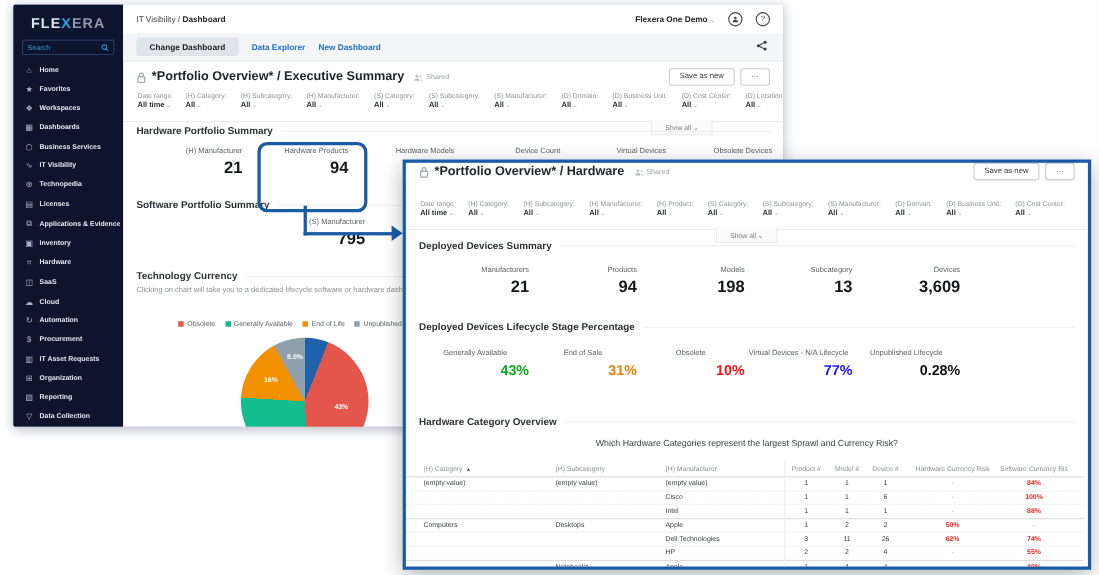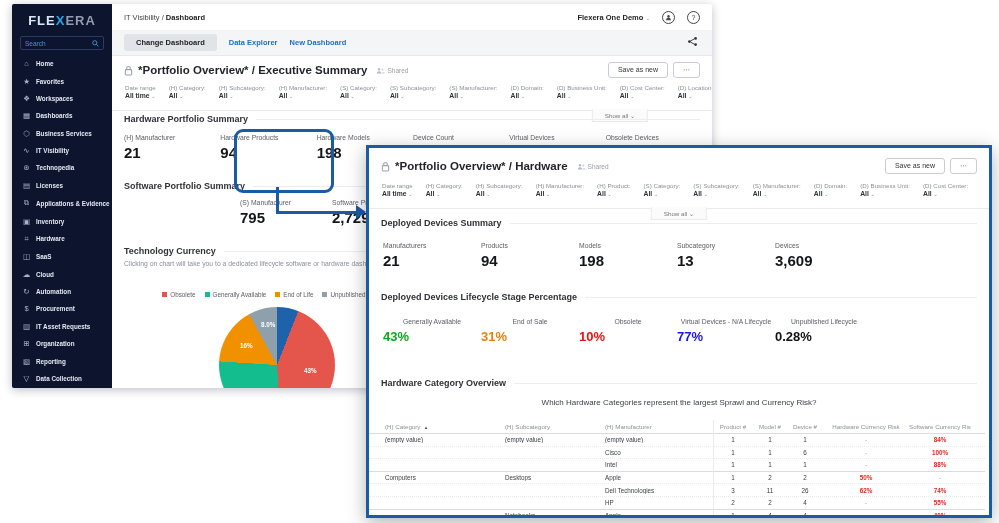--- a/index.html
+++ b/index.html
@@ -45,21 +45,21 @@
   .filters{position:absolute;left:0;right:0;display:flex;gap:13px;padding:0 13px;border-bottom:1px solid #e9eaec;height:26px}
   .filter{white-space:nowrap}
   .flabel{font-size:6.2px;color:#8a8f98}
   .fval{font-size:6.8px;font-weight:bold;color:#2e3136;margin-top:1px}
   .caret{color:#9aa0a8;font-weight:normal;font-size:5.5px}
   .showall{position:absolute;font-size:6.2px;color:#777;background:#fbfbfc;border:1px solid #e9eaec;
            border-top:1px solid #fbfbfc;padding:2px 12px;cursor:pointer;white-space:nowrap}
   .section{position:absolute;left:0;right:0;display:flex;align-items:center;gap:8px;padding:0 12px}
   .section h3{font-size:9px;color:#2e3136;margin:0;white-space:nowrap;font-weight:bold}
   .section .rule{flex:1;height:1px;background:#ededee}
-  .kpi{text-align:left}
+  .kpi{text-align:right}
   .klabel{font-size:6.8px;color:#5b6067}
   .kval{font-size:15px;font-weight:bold;color:#141619;margin-top:3px}
 
   
   .w-dashhead{top:58px}
   .w-filters{top:80px}
   .w-showall{top:105px;left:508px;transform:translateX(-50%)}
   .w-sec-hw{top:110px}
   .w-kpis6{position:absolute;top:130px;left:12px;right:10px;display:grid;grid-template-columns:repeat(6,1fr)}
   .w-sec-sw{top:177px}
@@ -79,21 +79,21 @@
   .hl-box{position:absolute;left:234px;top:129px;width:94px;height:58px;border:3px solid #1a5ba6;
           border-radius:9px;z-index:6}
   .arrow-v{position:absolute;left:276px;top:187px;width:3px;height:27px;background:#1a5ba6;z-index:6}
   .arrow-h{position:absolute;left:276px;top:211px;width:81px;height:3px;background:#1a5ba6;z-index:6}
   .arrow-head{position:absolute;left:356px;top:205px;width:0;height:0;border-left:10px solid #1a5ba6;
               border-top:7.5px solid transparent;border-bottom:7.5px solid transparent;z-index:6}
 
   
   .overlay{position:absolute;left:366px;top:145px;width:620px;height:367px;background:#fff;
            border:3px solid #1a5ba6;box-shadow:0 5px 18px rgba(0,0,0,.30);z-index:10;overflow:hidden}
-  .o-dashhead{top:10px}
+  .o-dashhead{top:0}
   .o-filters{top:34px}
   .o-showall{top:59px;left:50%;transform:translateX(-50%)}
   .o-sec-dd{top:70px}
   .o-kpis5{position:absolute;top:94px;left:14px;display:grid;grid-template-columns:repeat(5,98px)}
   .o-sec-lc{top:144px}
   .o-kpis5b{position:absolute;top:162px;left:14px;display:grid;grid-template-columns:repeat(5,98px)}
   .o-kpis5b .klabel{height:16px;display:flex;align-items:flex-end;justify-content:center;line-height:1.15}
   .o-kpis5b .kval{font-size:13px}
   .o-sec-hc{top:230px}
   .o-question{position:absolute;top:250px;left:0;width:620px;text-align:center;font-size:8px;color:#3c4046}

